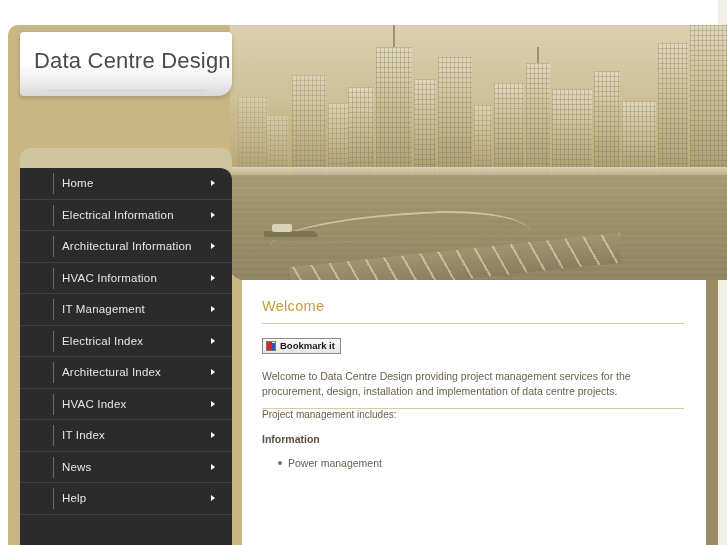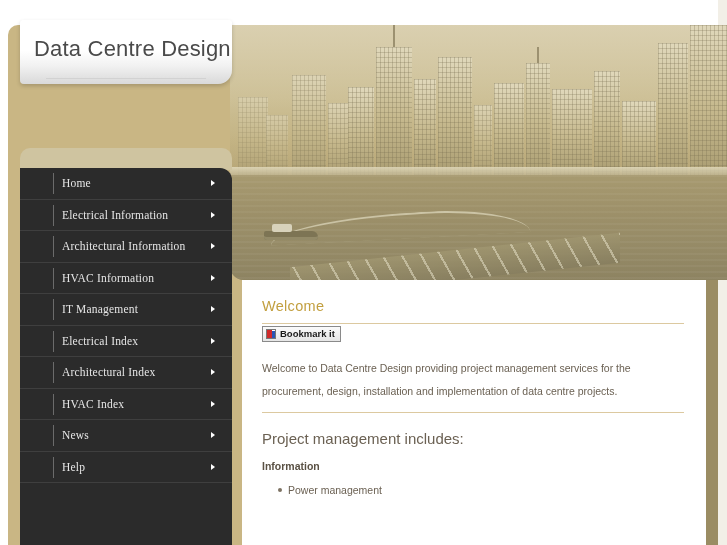--- a/index.html
+++ b/index.html
@@ -97,21 +97,21 @@
     background: #c9b684;
     border-top-left-radius: 10px;
   }
   .tan-right-bar {
     position: absolute; left: 706px; top: 280px; width: 12px; height: 265px;
     background: #9a8c63;
   }
 
   
   .logo-card {
-    position: absolute; left: 20px; top: 20px; width: 212px; height: 64px;
+    position: absolute; left: 20px; top: 32px; width: 212px; height: 64px;
     background: linear-gradient(180deg, #ffffff 0%, #ffffff 48%, #f1f1f1 72%, #d9d9d9 100%);
     border-radius: 4px 4px 14px 4px;
     box-shadow: 0 2px 4px rgba(0,0,0,.18);
     overflow: hidden;
   }
   .logo-title {
     position: absolute; left: 14px; top: 16px;
     font-size: 22px; font-weight: 400; color: #4a4a4a;
     letter-spacing: .2px; white-space: nowrap;
   }
@@ -136,21 +136,20 @@
     position: absolute; left: 20px; top: 168px; width: 212px; height: 377px;
     background: #2b2b2b;
     border-top-right-radius: 12px;
     overflow: hidden;
   }
   .nav-item {
     position: relative; height: 31.5px; width: 100%;
     border-bottom: 1px solid #3f3f3f;
     display: flex; align-items: center;
     cursor: pointer;
-    font-family: Liberation Serif, serif;
   }
   .nav-item:before {
     content: ""; position: absolute; left: 33px; top: 5px;
     width: 1px; height: 21px; background: #6b6b6b;
   }
   .nav-label {
     margin-left: 42px;
     font-size: 11.5px; color: #e6e6e6; letter-spacing: .2px;
     white-space: nowrap;
   }
@@ -170,47 +169,47 @@
     overflow: hidden;
   }
   .h-sec {
     font-size: 14.5px; color: #c29f3f; font-weight: 400; letter-spacing: .3px;
   }
   .h-rule {
     height: 1px; background: #dcc9a0; margin: 9px 0 0 0;
   }
   .bookmark-btn {
     display: inline-flex; align-items: center; gap: 4px;
-    margin-top: 2px;
+    margin-top: 14px;
     padding: 1px 5px 2px 3px;
     border: 1px solid #8a8a8a;
     background: linear-gradient(180deg, #fbfbfb 0%, #e6e6e6 100%);
     font-size: 9.5px; font-weight: bold; color: #1a1a1a;
     cursor: pointer;
   }
   .bm-icon {
     width: 10px; height: 10px; position: relative; display: inline-block;
     background: #ffffff; border: 1px solid #777;
   }
   .bm-icon:before {
     content: ""; position: absolute; left: 0px; top: 0px; width: 5px; height: 8px;
     background: #cf2a2a;
   }
   .bm-icon:after {
     content: ""; position: absolute; left: 5px; top: 1px; width: 3px; height: 7px;
     background: #2b55b5;
   }
   .para {
     margin-top: 14px;
-    font-size: 10.5px; line-height: 23px; color: #6b6153;
+    font-size: 10.5px; line-height: 15px; color: #6b6153;
     max-width: 420px;
   }
   .h-sec2 { margin-top: 24px; }
   .label-line {
-    margin-top: 17px; font-size: 15px; color: #6b6153;
+    margin-top: 0; font-size: 10px; color: #6b6153;
   }
   .sub-bold {
     margin-top: 13px; font-size: 10.5px; color: #5a5144; font-weight: bold;
   }
   ul.bullets { margin: 11px 0 0 16px; }
   ul.bullets li {
     font-size: 10.5px; line-height: 15px; color: #6b6153;
     list-style: none; position: relative; padding-left: 10px;
   }
   ul.bullets li:before {
@@ -294,20 +293,24 @@
       </div>
       <div class="nav-item">
         <span class="nav-label">Architectural Index</span>
         <span class="nav-arrow"></span>
       </div>
       <div class="nav-item">
         <span class="nav-label">HVAC Index</span>
         <span class="nav-arrow"></span>
       </div>
       <div class="nav-item">
+        <span class="nav-label">IT Index</span>
+        <span class="nav-arrow"></span>
+      </div>
+      <div class="nav-item">
         <span class="nav-label">News</span>
         <span class="nav-arrow"></span>
       </div>
       <div class="nav-item">
         <span class="nav-label">Help</span>
         <span class="nav-arrow"></span>
       </div>
     </nav>
 
   <main class="content">

